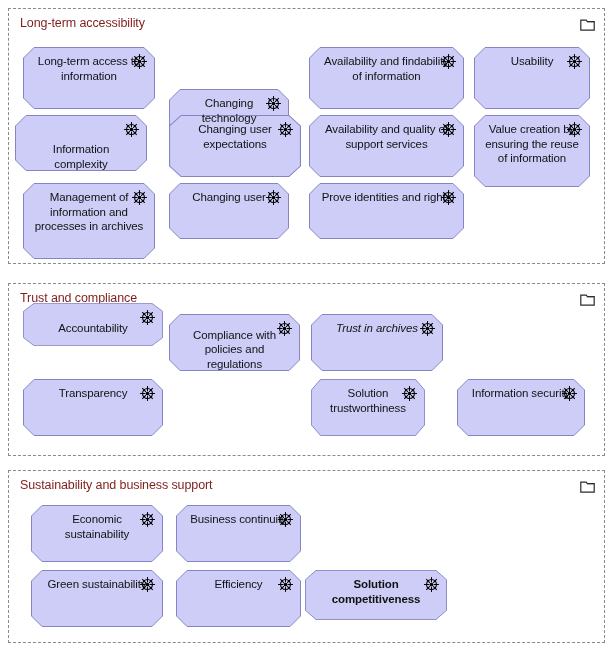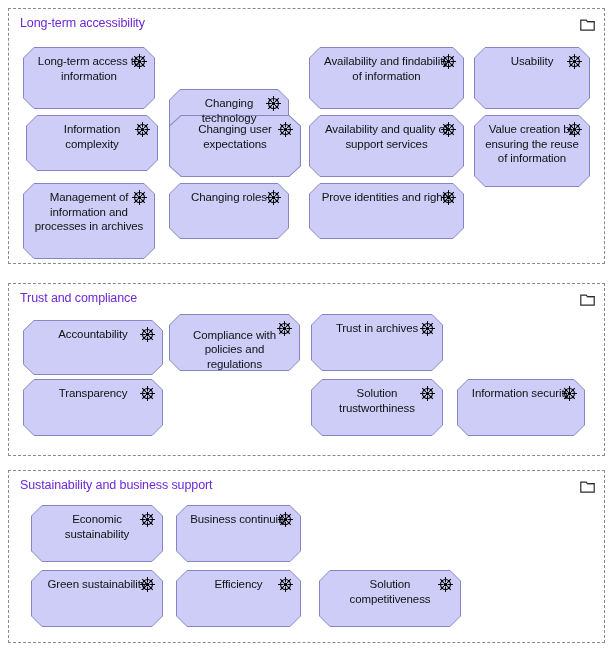--- a/index.html
+++ b/index.html
@@ -26,21 +26,21 @@
     position: absolute;
     border: 1px dashed #8a8a8a;
     background: #ffffff;
     box-sizing: border-box;
   }
   .group-title {
     position: absolute;
     left: 11px;
     top: 7px;
     font-size: 12.5px;
-    color: #6d28d9;
+    color: #7f1d1d;
     white-space: nowrap;
     letter-spacing: -0.1px;
   }
   .group-folder-icon {
     position: absolute;
     right: 9px;
     top: 9px;
     width: 15px;
     height: 13px;
   }
@@ -173,21 +173,21 @@
             <line x1="12.00" y1="15.20" x2="12.00" y2="22.50"></line>
             <line x1="9.74" y1="14.26" x2="4.58" y2="19.42"></line>
             <line x1="8.80" y1="12.00" x2="1.50" y2="12.00"></line>
             <line x1="9.74" y1="9.74" x2="4.58" y2="4.58"></line>
             <line x1="12.00" y1="8.80" x2="12.00" y2="1.50"></line>
             <line x1="14.26" y1="9.74" x2="19.42" y2="4.58"></line>
           </g>
           <circle cx="12" cy="12" r="2.6" fill="#000"></circle>
         </svg>
       </div>
-      <div class="driver" style="left: 17px; top: 106px; width: 132px; height: 56px; background: transparent; border: none; clip-path: none;">
+      <div class="driver" style="left: 6px; top: 106px; width: 132px; height: 56px; background: transparent; border: none; clip-path: none; align-items: flex-end;">
         <svg class="driver-outline" viewBox="0 0 132 56" preserveAspectRatio="none">
           <polygon points="11,0.5 121,0.5 131.5,11 131.5,45 121,55.5 11,55.5 0.5,45 0.5,11" fill="#cdcdf8" stroke="#8585c4" stroke-width="1"></polygon>
         </svg>
         <div class="driver-label">Information complexity</div>
         <svg viewBox="0 0 24 24" class="driver-icon">
           <g stroke="#000" stroke-width="1.5" fill="none">
             <circle cx="12" cy="12" r="7"></circle>
             <line x1="15.20" y1="12.00" x2="22.50" y2="12.00"></line>
             <line x1="14.26" y1="14.26" x2="19.42" y2="19.42"></line>
             <line x1="12.00" y1="15.20" x2="12.00" y2="22.50"></line>
@@ -277,21 +277,21 @@
             <line x1="12.00" y1="8.80" x2="12.00" y2="1.50"></line>
             <line x1="14.26" y1="9.74" x2="19.42" y2="4.58"></line>
           </g>
           <circle cx="12" cy="12" r="2.6" fill="#000"></circle>
         </svg>
       </div>
       <div class="driver" style="left: 160px; top: 174px; width: 120px; height: 56px; background: transparent; border: none; clip-path: none;">
         <svg class="driver-outline" viewBox="0 0 120 56" preserveAspectRatio="none">
           <polygon points="11,0.5 109,0.5 119.5,11 119.5,45 109,55.5 11,55.5 0.5,45 0.5,11" fill="#cdcdf8" stroke="#8585c4" stroke-width="1"></polygon>
         </svg>
-        <div class="driver-label">Changing roles</div>
+        <div class="driver-label">Changing user</div>
         <svg viewBox="0 0 24 24" class="driver-icon">
           <g stroke="#000" stroke-width="1.5" fill="none">
             <circle cx="12" cy="12" r="7"></circle>
             <line x1="15.20" y1="12.00" x2="22.50" y2="12.00"></line>
             <line x1="14.26" y1="14.26" x2="19.42" y2="19.42"></line>
             <line x1="12.00" y1="15.20" x2="12.00" y2="22.50"></line>
             <line x1="9.74" y1="14.26" x2="4.58" y2="19.42"></line>
             <line x1="8.80" y1="12.00" x2="1.50" y2="12.00"></line>
             <line x1="9.74" y1="9.74" x2="4.58" y2="4.58"></line>
             <line x1="12.00" y1="8.80" x2="12.00" y2="1.50"></line>
@@ -320,21 +320,21 @@
           <circle cx="12" cy="12" r="2.6" fill="#000"></circle>
         </svg>
       </div>
     </div>
     <div class="group" style="left: 8px; top: 283px; width: 597px; height: 173px;">
       <div class="group-title">Trust and compliance</div>
       <svg viewBox="0 0 15 13" class="group-folder-icon">
         <path d="M0.8 2.2 H6.2 L7.4 3.6 H14.2 V12.2 H0.8 Z" fill="none" stroke="#2b2b2b" stroke-width="1.2" stroke-linejoin="miter"></path>
         <path d="M7.4 3.6 H14.2" stroke="#2b2b2b" stroke-width="1.2"></path>
       </svg>
-      <div class="driver" style="left: 14px; top: 36px; width: 140px; height: 55px; background: transparent; border: none; clip-path: none;">
+      <div class="driver" style="left: 14px; top: 19px; width: 140px; height: 43px; background: transparent; border: none; clip-path: none; align-items: center;">
         <svg class="driver-outline" viewBox="0 0 140 57" preserveAspectRatio="none">
           <polygon points="11,0.5 129,0.5 139.5,11 139.5,46 129,56.5 11,56.5 0.5,46 0.5,11" fill="#cdcdf8" stroke="#8585c4" stroke-width="1"></polygon>
         </svg>
         <div class="driver-label">Accountability</div>
         <svg viewBox="0 0 24 24" class="driver-icon">
           <g stroke="#000" stroke-width="1.5" fill="none">
             <circle cx="12" cy="12" r="7"></circle>
             <line x1="15.20" y1="12.00" x2="22.50" y2="12.00"></line>
             <line x1="14.26" y1="14.26" x2="19.42" y2="19.42"></line>
             <line x1="12.00" y1="15.20" x2="12.00" y2="22.50"></line>
@@ -360,21 +360,21 @@
             <line x1="12.00" y1="15.20" x2="12.00" y2="22.50"></line>
             <line x1="9.74" y1="14.26" x2="4.58" y2="19.42"></line>
             <line x1="8.80" y1="12.00" x2="1.50" y2="12.00"></line>
             <line x1="9.74" y1="9.74" x2="4.58" y2="4.58"></line>
             <line x1="12.00" y1="8.80" x2="12.00" y2="1.50"></line>
             <line x1="14.26" y1="9.74" x2="19.42" y2="4.58"></line>
           </g>
           <circle cx="12" cy="12" r="2.6" fill="#000"></circle>
         </svg>
       </div>
-      <div class="driver" style="left: 302px; top: 30px; width: 132px; height: 57px; background: transparent; border: none; clip-path: none;">
+      <div class="driver" style="left: 302px; top: 30px; width: 132px; height: 57px; background: transparent; border: none; clip-path: none; font-style: italic;">
         <svg class="driver-outline" viewBox="0 0 132 57" preserveAspectRatio="none">
           <polygon points="11,0.5 121,0.5 131.5,11 131.5,46 121,56.5 11,56.5 0.5,46 0.5,11" fill="#cdcdf8" stroke="#8585c4" stroke-width="1"></polygon>
         </svg>
         <div class="driver-label">Trust in archives</div>
         <svg viewBox="0 0 24 24" class="driver-icon">
           <g stroke="#000" stroke-width="1.5" fill="none">
             <circle cx="12" cy="12" r="7"></circle>
             <line x1="15.20" y1="12.00" x2="22.50" y2="12.00"></line>
             <line x1="14.26" y1="14.26" x2="19.42" y2="19.42"></line>
             <line x1="12.00" y1="15.20" x2="12.00" y2="22.50"></line>
@@ -400,21 +400,21 @@
             <line x1="12.00" y1="15.20" x2="12.00" y2="22.50"></line>
             <line x1="9.74" y1="14.26" x2="4.58" y2="19.42"></line>
             <line x1="8.80" y1="12.00" x2="1.50" y2="12.00"></line>
             <line x1="9.74" y1="9.74" x2="4.58" y2="4.58"></line>
             <line x1="12.00" y1="8.80" x2="12.00" y2="1.50"></line>
             <line x1="14.26" y1="9.74" x2="19.42" y2="4.58"></line>
           </g>
           <circle cx="12" cy="12" r="2.6" fill="#000"></circle>
         </svg>
       </div>
-      <div class="driver" style="left: 302px; top: 95px; width: 132px; height: 57px; background: transparent; border: none; clip-path: none;">
+      <div class="driver" style="left: 302px; top: 95px; width: 114px; height: 57px; background: transparent; border: none; clip-path: none;">
         <svg class="driver-outline" viewBox="0 0 132 57" preserveAspectRatio="none">
           <polygon points="11,0.5 121,0.5 131.5,11 131.5,46 121,56.5 11,56.5 0.5,46 0.5,11" fill="#cdcdf8" stroke="#8585c4" stroke-width="1"></polygon>
         </svg>
         <div class="driver-label">Solution trustworthiness</div>
         <svg viewBox="0 0 24 24" class="driver-icon">
           <g stroke="#000" stroke-width="1.5" fill="none">
             <circle cx="12" cy="12" r="7"></circle>
             <line x1="15.20" y1="12.00" x2="22.50" y2="12.00"></line>
             <line x1="14.26" y1="14.26" x2="19.42" y2="19.42"></line>
             <line x1="12.00" y1="15.20" x2="12.00" y2="22.50"></line>
@@ -527,21 +527,21 @@
             <line x1="12.00" y1="15.20" x2="12.00" y2="22.50"></line>
             <line x1="9.74" y1="14.26" x2="4.58" y2="19.42"></line>
             <line x1="8.80" y1="12.00" x2="1.50" y2="12.00"></line>
             <line x1="9.74" y1="9.74" x2="4.58" y2="4.58"></line>
             <line x1="12.00" y1="8.80" x2="12.00" y2="1.50"></line>
             <line x1="14.26" y1="9.74" x2="19.42" y2="4.58"></line>
           </g>
           <circle cx="12" cy="12" r="2.6" fill="#000"></circle>
         </svg>
       </div>
-      <div class="driver" style="left: 310px; top: 99px; width: 142px; height: 57px; background: transparent; border: none; clip-path: none;">
+      <div class="driver" style="left: 296px; top: 99px; width: 142px; height: 50px; background: transparent; border: none; clip-path: none; font-weight: bold;">
         <svg class="driver-outline" viewBox="0 0 142 57" preserveAspectRatio="none">
           <polygon points="11,0.5 131,0.5 141.5,11 141.5,46 131,56.5 11,56.5 0.5,46 0.5,11" fill="#cdcdf8" stroke="#8585c4" stroke-width="1"></polygon>
         </svg>
         <div class="driver-label">Solution competitiveness</div>
         <svg viewBox="0 0 24 24" class="driver-icon">
           <g stroke="#000" stroke-width="1.5" fill="none">
             <circle cx="12" cy="12" r="7"></circle>
             <line x1="15.20" y1="12.00" x2="22.50" y2="12.00"></line>
             <line x1="14.26" y1="14.26" x2="19.42" y2="19.42"></line>
             <line x1="12.00" y1="15.20" x2="12.00" y2="22.50"></line>

